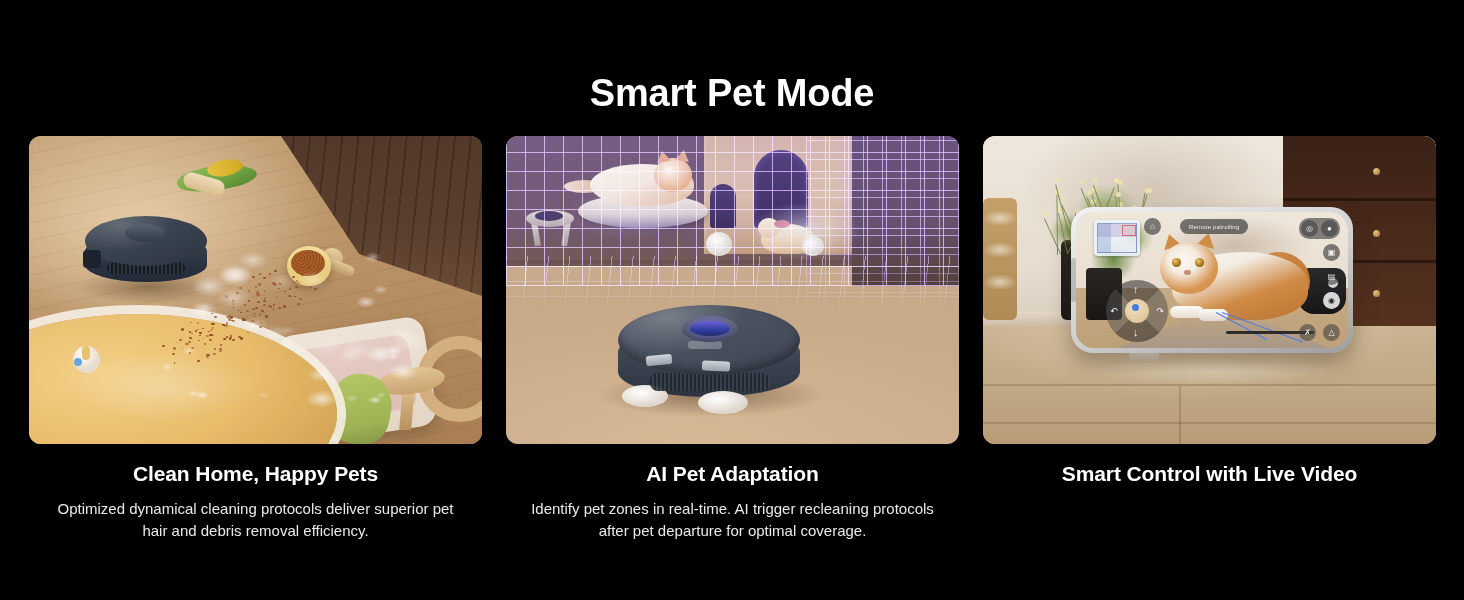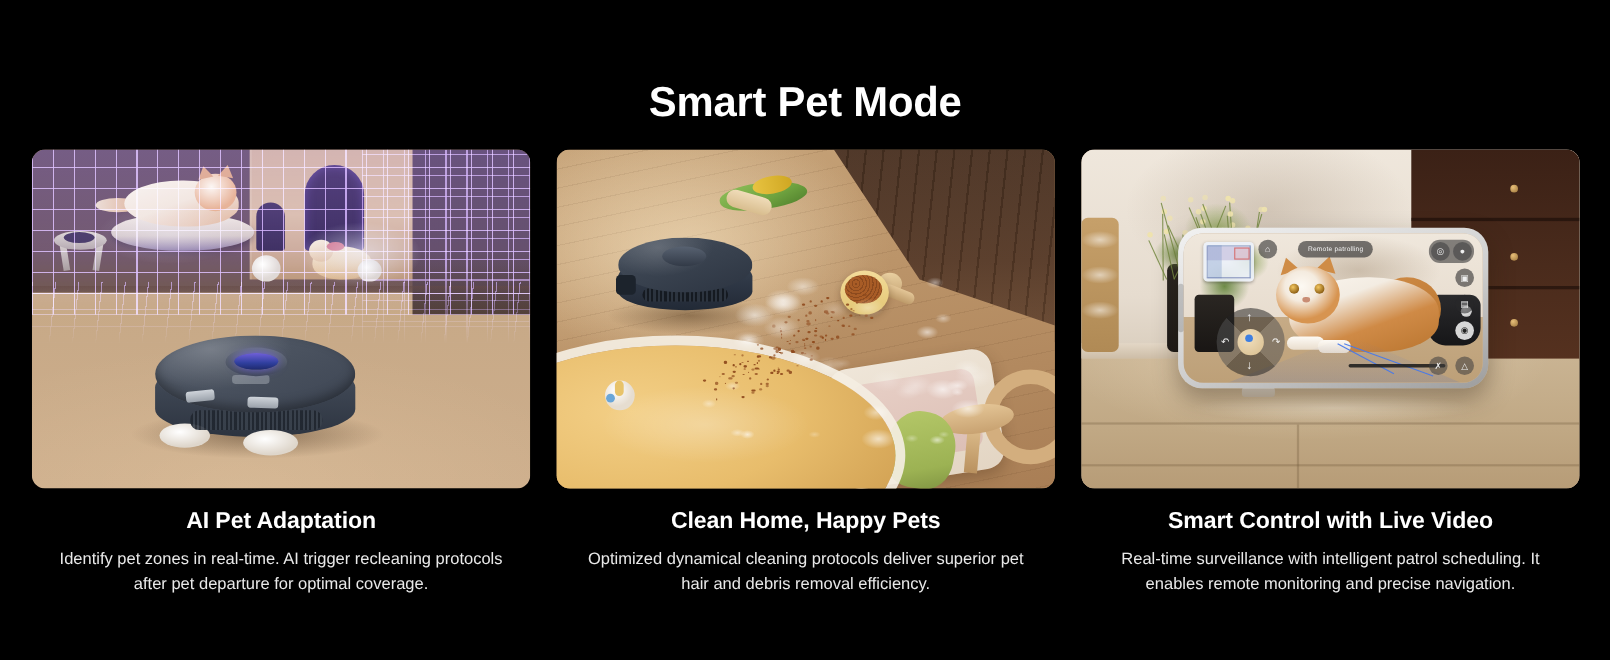--- a/index.html
+++ b/index.html
@@ -754,76 +754,20 @@
   }
 </style>
 </head>
 <body>
 
 <div class="page">
 
   <div class="section-title">Smart Pet Mode</div>
 
   <div class="cards">
-
-    <div class="card">
-      <div class="card-media">
-        <div class="s1">
-          <div class="s1-wall"></div>
-          <div class="s1-sidewall"></div>
-          <div class="s1-house">
-            <div class="s1-house-door"></div>
-            <div class="s1-house-door-sm"></div>
-          </div>
-          <div class="s1-floorline"></div>
-
-          <div class="s1-bed"></div>
-          <div class="s1-cat-tail"></div>
-          <div class="s1-cat-body"></div>
-          <div class="s1-cat-head"></div>
-          <div class="s1-cat-ear-a"></div>
-          <div class="s1-cat-ear-b"></div>
-
-          <div class="s1-feeder-leg1"></div>
-          <div class="s1-feeder-leg2"></div>
-          <div class="s1-feeder-top"></div>
-          <div class="s1-feeder-bowl"></div>
-
-          <div class="s1-toy-a"></div>
-          <div class="s1-toy-a-head"></div>
-          <div class="s1-toy-red"></div>
-          <div class="s1-toy-ball"></div>
-          <div class="s1-toy-ball2"></div>
-
-          <div class="s1-mist-b"></div>
-          <div class="s1-mist-a"></div>
-
-          <div class="s1-zone"></div>
-          <div class="s1-zone-grid"></div>
-          <div class="s1-zone-right"></div>
-          <div class="s1-zone-floor"></div>
-
-          <div class="rv1">
-            <div class="rv1-shadow"></div>
-            <div class="rv1-side"></div>
-            <div class="rv1-pad-a"></div>
-            <div class="rv1-pad-b"></div>
-            <div class="rv1-vent"></div>
-            <div class="rv1-top"></div>
-            <div class="rv1-btn-a"></div>
-            <div class="rv1-btn-b"></div>
-            <div class="rv1-sensor"></div>
-            <div class="rv1-lidar-base"></div>
-            <div class="rv1-lidar-glow"></div>
-          </div>
-        </div>
-      </div>
-      <div class="card-heading">AI Pet Adaptation</div>
-      <div class="card-body">Identify pet zones in real-time. AI trigger recleaning protocols after pet departure for optimal coverage.</div>
-    </div>
 
     <div class="card">
       <div class="card-media">
         <div class="s2">
           <div class="s2-wallwood"></div>
           <div class="s2-floor"></div>
           <div class="s2-floor-grain"></div>
           <div class="s2-light"></div>
 
           <div class="s2-toy-croc"></div>
@@ -1034,20 +978,76 @@
               <div class="fur" style="left: 131.6px; top: 227.2px; width: 13.4px; height: 8px; opacity: 0.49;"></div>
             </div>
         </div>
       </div>
       <div class="card-heading">Clean Home, Happy Pets</div>
       <div class="card-body">Optimized dynamical cleaning protocols deliver superior pet hair and debris removal efficiency.</div>
     </div>
 
     <div class="card">
       <div class="card-media">
+        <div class="s1">
+          <div class="s1-wall"></div>
+          <div class="s1-sidewall"></div>
+          <div class="s1-house">
+            <div class="s1-house-door"></div>
+            <div class="s1-house-door-sm"></div>
+          </div>
+          <div class="s1-floorline"></div>
+
+          <div class="s1-bed"></div>
+          <div class="s1-cat-tail"></div>
+          <div class="s1-cat-body"></div>
+          <div class="s1-cat-head"></div>
+          <div class="s1-cat-ear-a"></div>
+          <div class="s1-cat-ear-b"></div>
+
+          <div class="s1-feeder-leg1"></div>
+          <div class="s1-feeder-leg2"></div>
+          <div class="s1-feeder-top"></div>
+          <div class="s1-feeder-bowl"></div>
+
+          <div class="s1-toy-a"></div>
+          <div class="s1-toy-a-head"></div>
+          <div class="s1-toy-red"></div>
+          <div class="s1-toy-ball"></div>
+          <div class="s1-toy-ball2"></div>
+
+          <div class="s1-mist-b"></div>
+          <div class="s1-mist-a"></div>
+
+          <div class="s1-zone"></div>
+          <div class="s1-zone-grid"></div>
+          <div class="s1-zone-right"></div>
+          <div class="s1-zone-floor"></div>
+
+          <div class="rv1">
+            <div class="rv1-shadow"></div>
+            <div class="rv1-side"></div>
+            <div class="rv1-pad-a"></div>
+            <div class="rv1-pad-b"></div>
+            <div class="rv1-vent"></div>
+            <div class="rv1-top"></div>
+            <div class="rv1-btn-a"></div>
+            <div class="rv1-btn-b"></div>
+            <div class="rv1-sensor"></div>
+            <div class="rv1-lidar-base"></div>
+            <div class="rv1-lidar-glow"></div>
+          </div>
+        </div>
+      </div>
+      <div class="card-heading">AI Pet Adaptation</div>
+      <div class="card-body">Identify pet zones in real-time. AI trigger recleaning protocols after pet departure for optimal coverage.</div>
+    </div>
+
+    <div class="card">
+      <div class="card-media">
         <div class="s3">
           <div class="s3-wall"></div>
           <div class="s3-wall-shadow"></div>
           <div class="s3-dresser"></div>
           <div class="s3-dresser-line" style="top:62px"></div>
           <div class="s3-dresser-line" style="top:124px"></div>
           <div class="s3-knob" style="left:390px; top:32px"></div>
           <div class="s3-knob" style="left:390px; top:94px"></div>
           <div class="s3-knob" style="left:390px; top:154px"></div>
           <div class="s3-baseboard"></div>
@@ -1196,17 +1196,16 @@
                 <div class="ph-joy-arrow ph-joy-right">↷</div>
                 <div class="ph-joy-center"></div>
                 <div class="ph-joy-dot"></div>
               </div>
             </div>
             <div class="phone-notch"></div>
           </div>
         </div>
       </div>
       <div class="card-heading">Smart Control with Live Video</div>
-      <div class="card-body">Real-time surveillance with intelligent patrol scheduling. It enables remote monitoring and precise navigation.</div>
     </div>
 
   </div>
 </div>
 
 </body></html>

